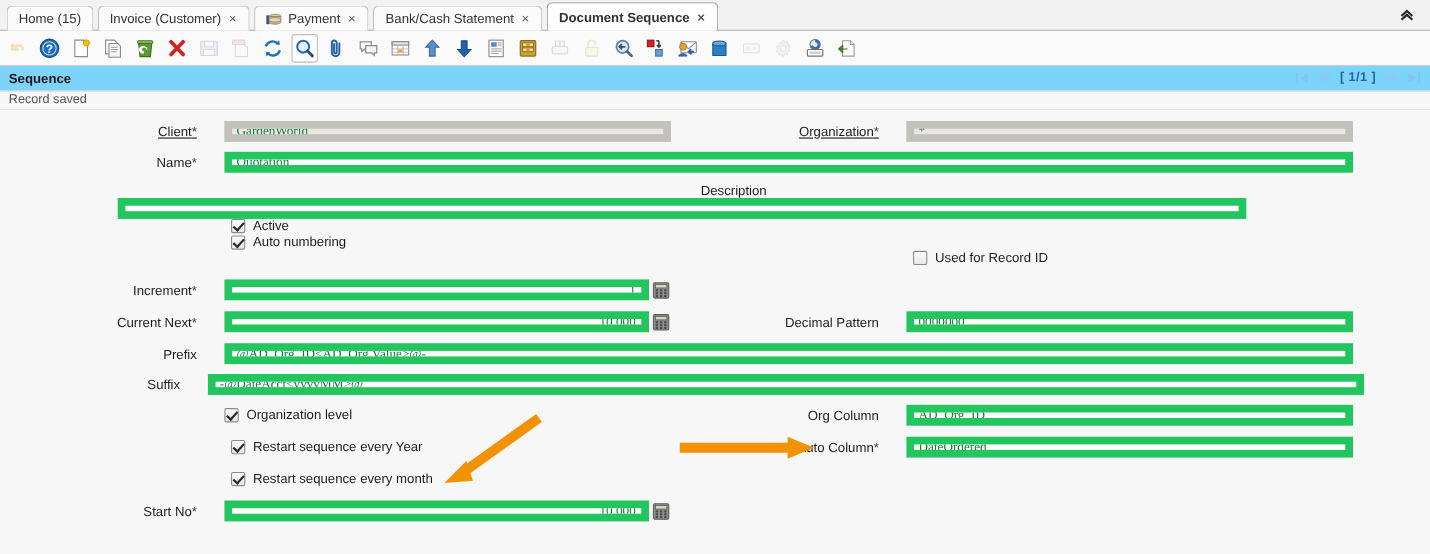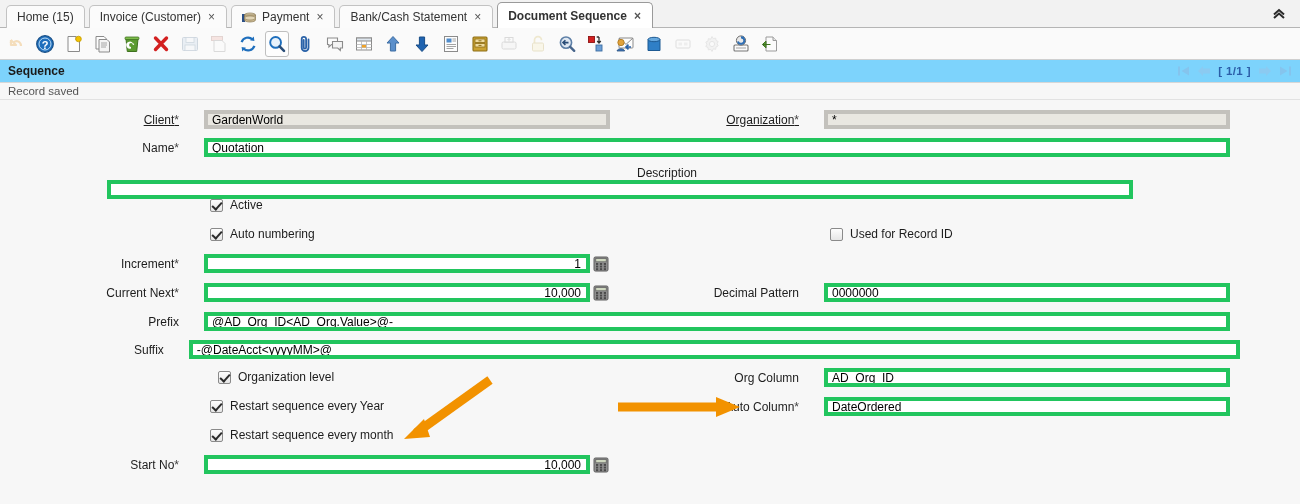--- a/index.html
+++ b/index.html
@@ -134,25 +134,25 @@
     font-size: 12px;
     color: #1d1d1d;
     padding-right: 25px;
     white-space: nowrap;
   }
   .lbl.link { text-decoration: underline; color: #1d1d1d; cursor: pointer; }
   .req { color: #444; }
 
   .fld {
     height: 19px;
-    border: 4px solid #22c55e;
+    border: 7px solid #22c55e;
     background: #ffffff;
-    font-family: Liberation Sans, sans-serif;
+    font-family: Liberation Serif, serif;
     font-size: 12px;
-    color: #000000;
+    color: #15803d;
     padding: 0 4px;
     line-height: 17px;
     outline: none;
   }
   .fld.ro { background: #e9e7e1; border-color: #c3c1bc; }
   .fld.num { text-align: right; padding-right: 5px; }
 
   .calcbtn {
     width: 17px; height: 17px;
     margin-left: 2px;
@@ -497,21 +497,21 @@
   <div class="row" style="left:0; top:66px; width:1240px;flex-direction:column;">
     <span class="lbl" style="width:204px;"><span>Description</span></span>
     <input class="fld" style="width: 1026px;" value="">
   </div>
 
   <div class="row" style="left:210px; top:98px;">
     <span class="chk on"></span>
     <span class="chklbl">Active</span>
   </div>
 
-  <div class="row" style="left:210px; top:127px;">
+  <div class="row" style="left:210px; top:113px;">
     <span class="chk on"></span>
     <span class="chklbl">Auto numbering</span>
   </div>
 
   <div class="row" style="left:830px; top:127px;">
     <span class="chk"></span>
     <span class="chklbl">Used for Record ID</span>
   </div>
 
   <div class="row" style="left:0; top:154px;">
@@ -566,21 +566,21 @@
   <div class="row" style="left:0; top:212px; width:1240px;">
     <span class="lbl" style="width:204px;"><span>Prefix</span></span>
     <input class="fld" style="width: 1026px;" value="@AD_Org_ID&lt;AD_Org.Value&gt;@-">
   </div>
 
   <div class="row" style="left:0; top:240px; width:1240px;">
     <span class="lbl" style="width:204px;"><span>Suffix</span></span>
     <input class="fld" style="width: 1147px;" value="-@DateAcct&lt;yyyyMM&gt;@">
   </div>
 
-  <div class="row" style="left:218px; top:270px;align-items:center;">
+  <div class="row" style="left:204px; top:270px;align-items:center;">
     <span class="chk on"></span>
     <span class="chklbl">Organization level</span>
   </div>
 
   <div class="row" style="left:210px; top:299px;justify-content:flex-end;">
     <span class="chk on"></span>
     <span class="chklbl">Restart sequence every Year</span>
   </div>
 
   <div class="row" style="left:210px; top:328px;">

